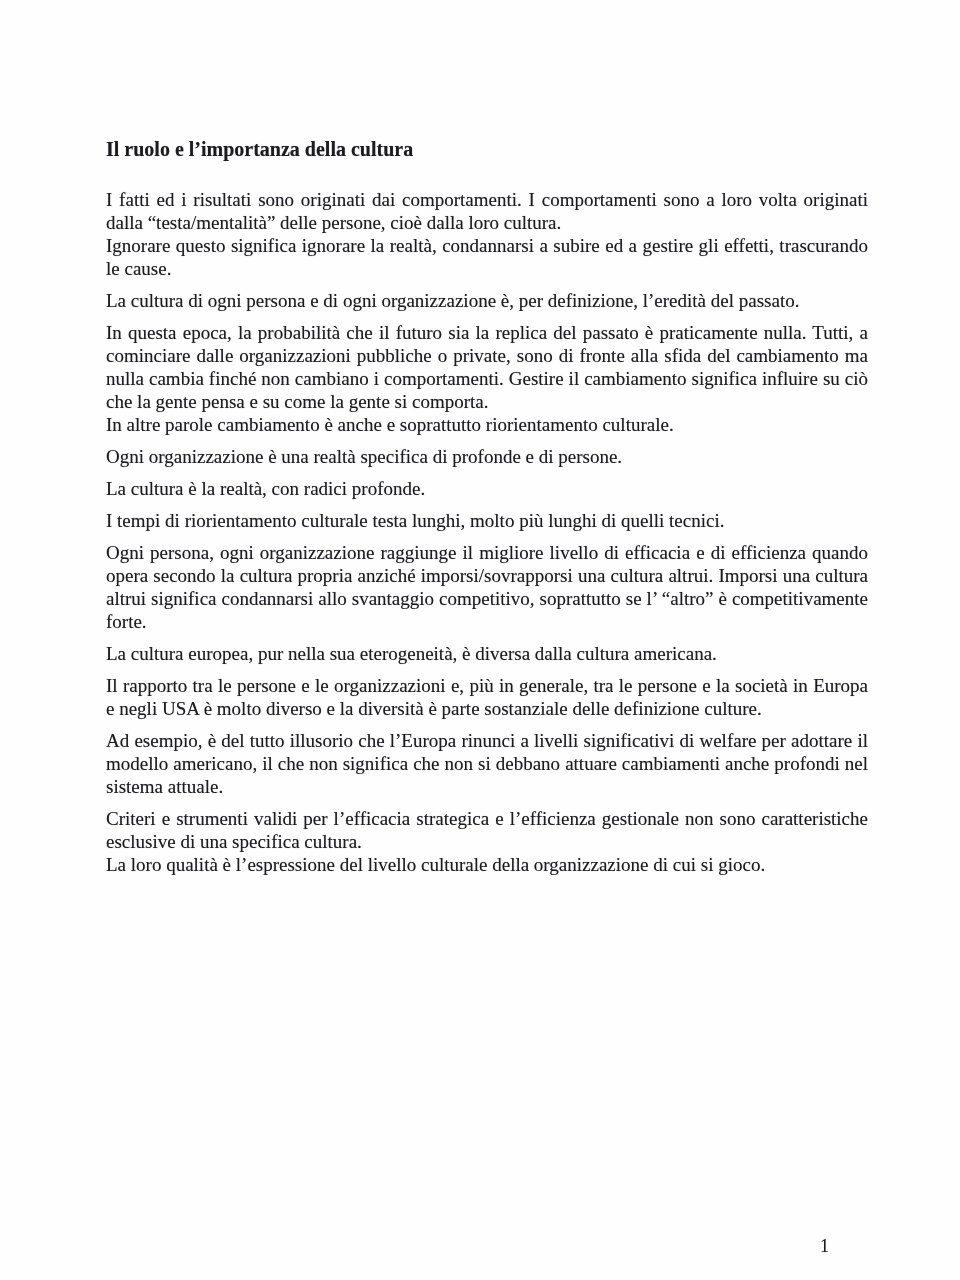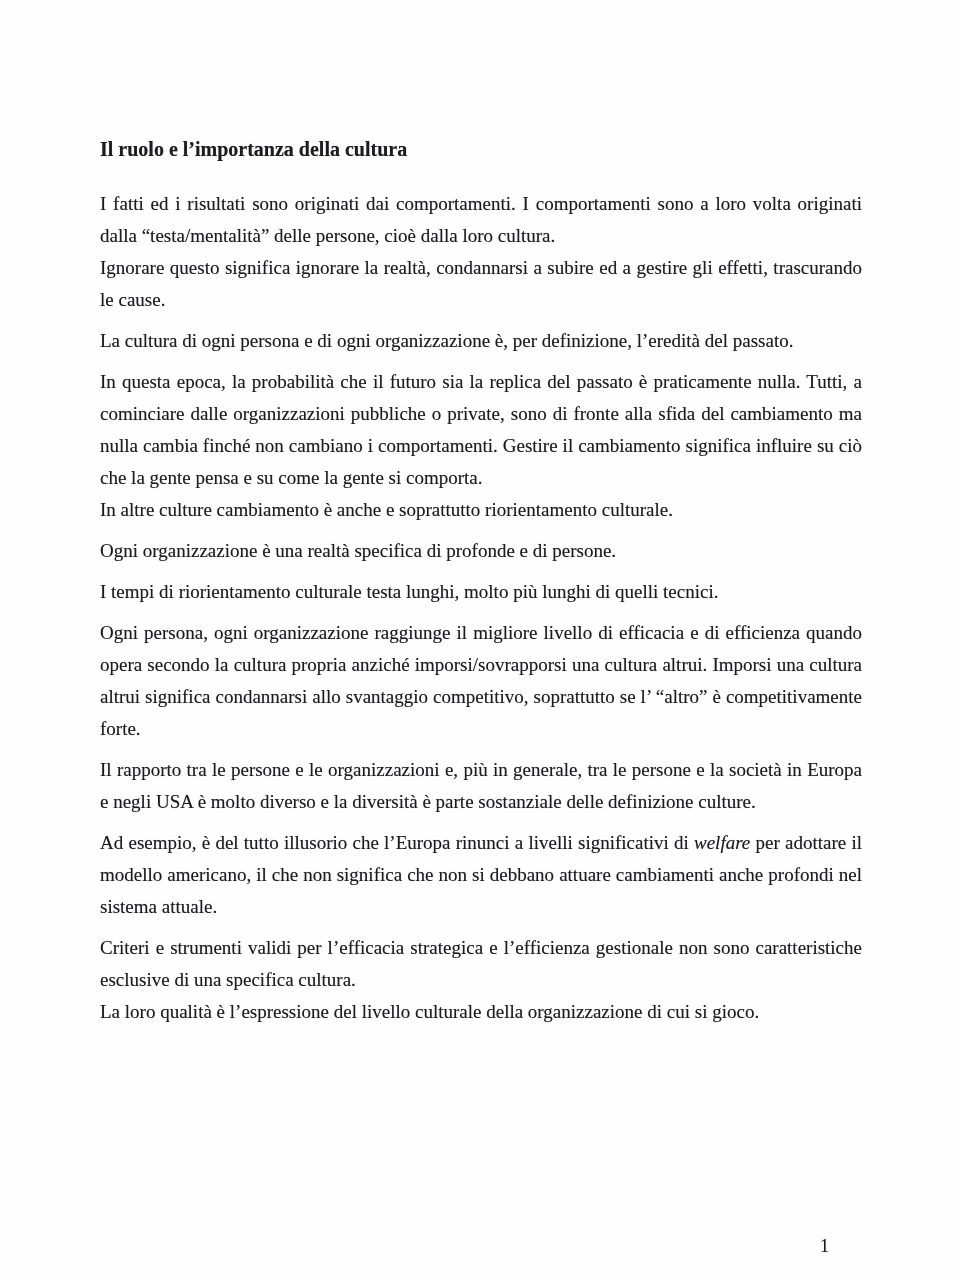--- a/index.html
+++ b/index.html
@@ -14,46 +14,45 @@
     overflow: hidden;
     font-family: "Liberation Serif", "DejaVu Serif", serif;
   }
   .page {
     position: absolute;
     inset: 0;
     background: #fefefe;
   }
   .content {
     position: absolute;
-    left: 100px;
+    left: 106px;
     top: 137px;
     width: 762px;
     color: #1b1b20;
     
     text-shadow: 0 0 0.8px rgba(35, 35, 55, 0.45);
   }
   .title {
     font-size: 20px;
     line-height: 24px;
     font-weight: bold;
     margin: 0 0 27px 0;
   }
   .para {
     margin: 0 0 9px 0;
   }
   .para:last-child {
     margin-bottom: 12px;
   }
   .seg {
     font-size: 19px;
-    line-height: 32px;
+    line-height: 23px;
     text-align: justify;
   }
   .italic {
-    font-style: italic;
   }
   .pagenum {
     position: absolute;
     left: 820px;
     top: 1236px;
     font-size: 18px;
     line-height: 20px;
     color: #1b1b20;
     text-shadow: 0 0 0.8px rgba(35, 35, 55, 0.45);
   }
@@ -67,32 +66,36 @@
     <div id="paragraphs">
         <div class="para">
           <div class="seg"><span class="">I fatti ed i risultati sono originati dai comportamenti. I comportamenti sono a loro volta originati dalla “testa/mentalità” delle persone, cioè dalla loro cultura.</span></div>
           <div class="seg"><span class="">Ignorare questo significa ignorare la realtà, condannarsi a subire ed a gestire gli effetti, trascurando le cause.</span></div>
         </div>
         <div class="para">
           <div class="seg"><span class="">La cultura di ogni persona e di ogni organizzazione è, per definizione, l’eredità del passato.</span></div>
         </div>
         <div class="para">
           <div class="seg"><span class="">In questa epoca, la probabilità che il futuro sia la replica del passato è praticamente nulla. Tutti, a cominciare dalle organizzazioni pubbliche o private, sono di fronte alla sfida del cambiamento ma nulla cambia finché non cambiano i comportamenti. Gestire il cambiamento significa influire su ciò che la gente pensa e su come la gente si comporta.</span></div>
-          <div class="seg"><span class="">In altre culture cambiamento è anche e soprattutto riorientamento culturale.</span></div>
+          <div class="seg"><span class="">In altre parole cambiamento è anche e soprattutto riorientamento culturale.</span></div>
         </div>
         <div class="para">
           <div class="seg"><span class="">Ogni organizzazione è una realtà specifica di profonde e di persone.</span></div>
         </div>
         <div class="para">
+          <div class="seg"><span class="">La cultura è la realtà, con radici profonde.</span></div>
         </div>
         <div class="para">
           <div class="seg"><span class="">I tempi di riorientamento culturale testa lunghi, molto più lunghi di quelli tecnici.</span></div>
         </div>
         <div class="para">
           <div class="seg"><span class="">Ogni persona, ogni organizzazione raggiunge il migliore livello di efficacia e di efficienza quando opera secondo la cultura propria anziché imporsi/sovrapporsi una cultura altrui. Imporsi una cultura altrui significa condannarsi allo svantaggio competitivo, soprattutto se l’ “altro” è competitivamente forte.</span></div>
+        </div>
+        <div class="para">
+          <div class="seg"><span class="">La cultura europea, pur nella sua eterogeneità, è diversa dalla cultura americana.</span></div>
         </div>
         <div class="para">
           <div class="seg"><span class="">Il rapporto tra le persone e le organizzazioni e, più in generale, tra le persone e la società in Europa e negli USA è molto diverso e la diversità è parte sostanziale delle definizione culture.</span></div>
         </div>
         <div class="para">
           <div class="seg"><span class="">Ad esempio, è del tutto illusorio che l’Europa rinunci a livelli significativi di </span><span class="italic">welfare</span><span class=""> per adottare il modello americano, il che non significa che non si debbano attuare cambiamenti anche profondi nel sistema attuale.</span></div>
         </div>
         <div class="para">
           <div class="seg"><span class="">Criteri e strumenti validi per l’efficacia strategica e l’efficienza gestionale non sono caratteristiche esclusive di una specifica cultura.</span></div>
           <div class="seg"><span class="">La loro qualità è l’espressione del livello culturale della organizzazione di cui si gioco.</span></div>

